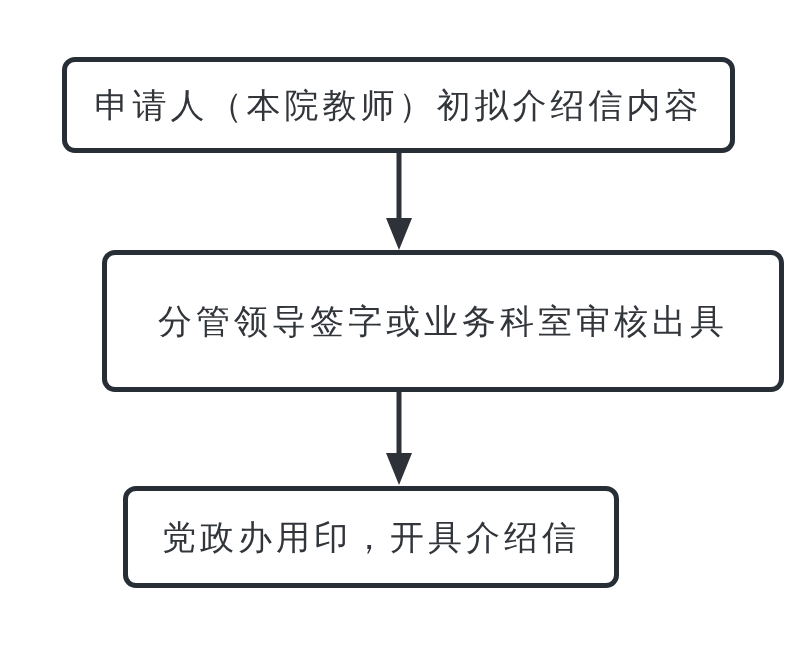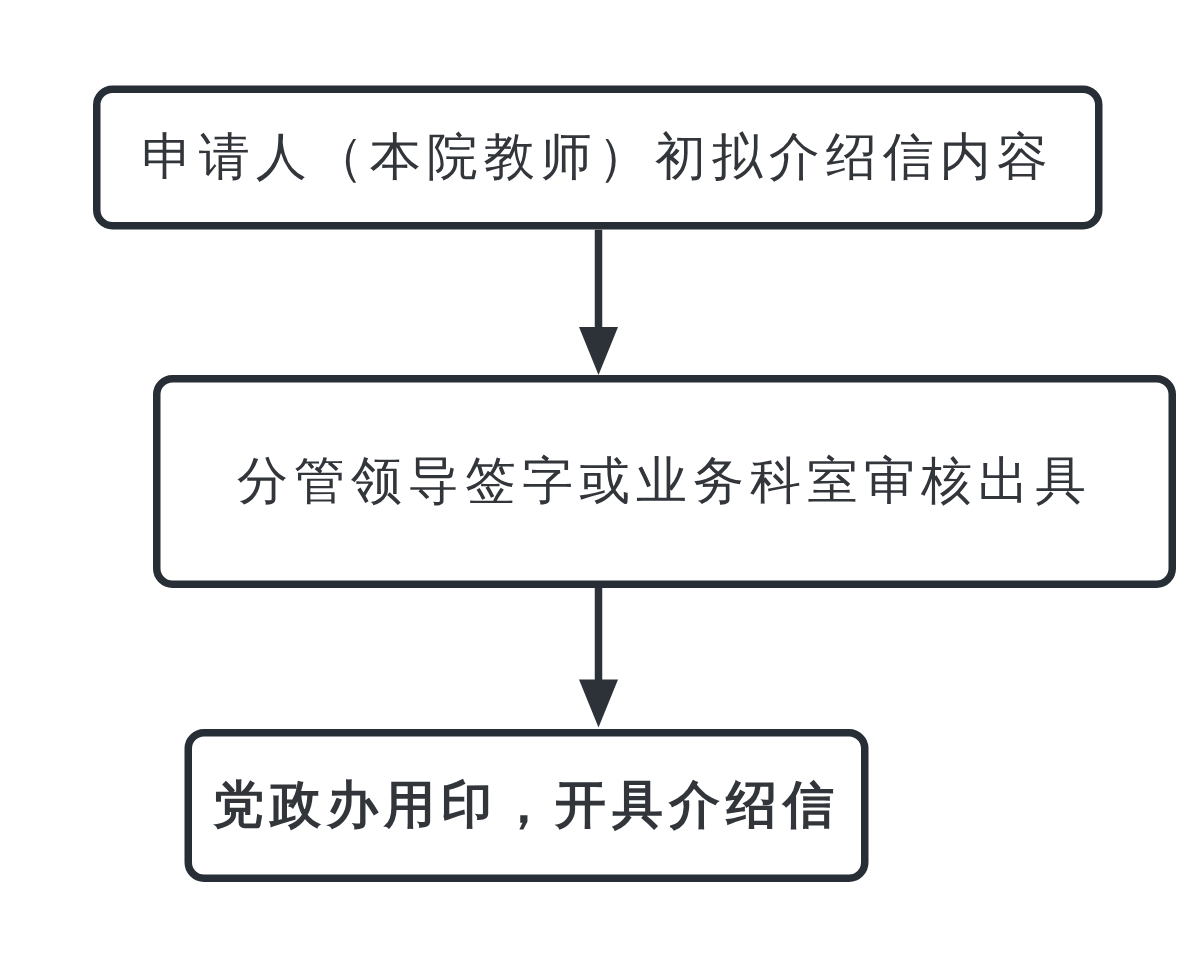--- a/index.html
+++ b/index.html
@@ -29,21 +29,21 @@
   }
   .flow-node .line {
     color: #32363b;
     font-size: 34px;
     letter-spacing: 4px;
     line-height: 50px;
     white-space: nowrap;
   }
   #node-1 { left: 62px;  top: 57px;  width: 673px; height: 96px; }
   #node-2 { left: 58px;  top: 250px; width: 682px; height: 142px; margin-left: 44px; }
-  #node-3 { left: 123px; top: 486px; width: 456px; height: 102px; font-weight: bold; }
+  #node-3 { left: 123px; top: 486px; width: 496px; height: 102px; }
   .arrow {
     position: absolute;
     display: block;
   }
   #arrow-1 { left: 384px; top: 153px; }
   #arrow-2 { left: 384px; top: 392px; }
 </style>
 </head>
 <body>
 

